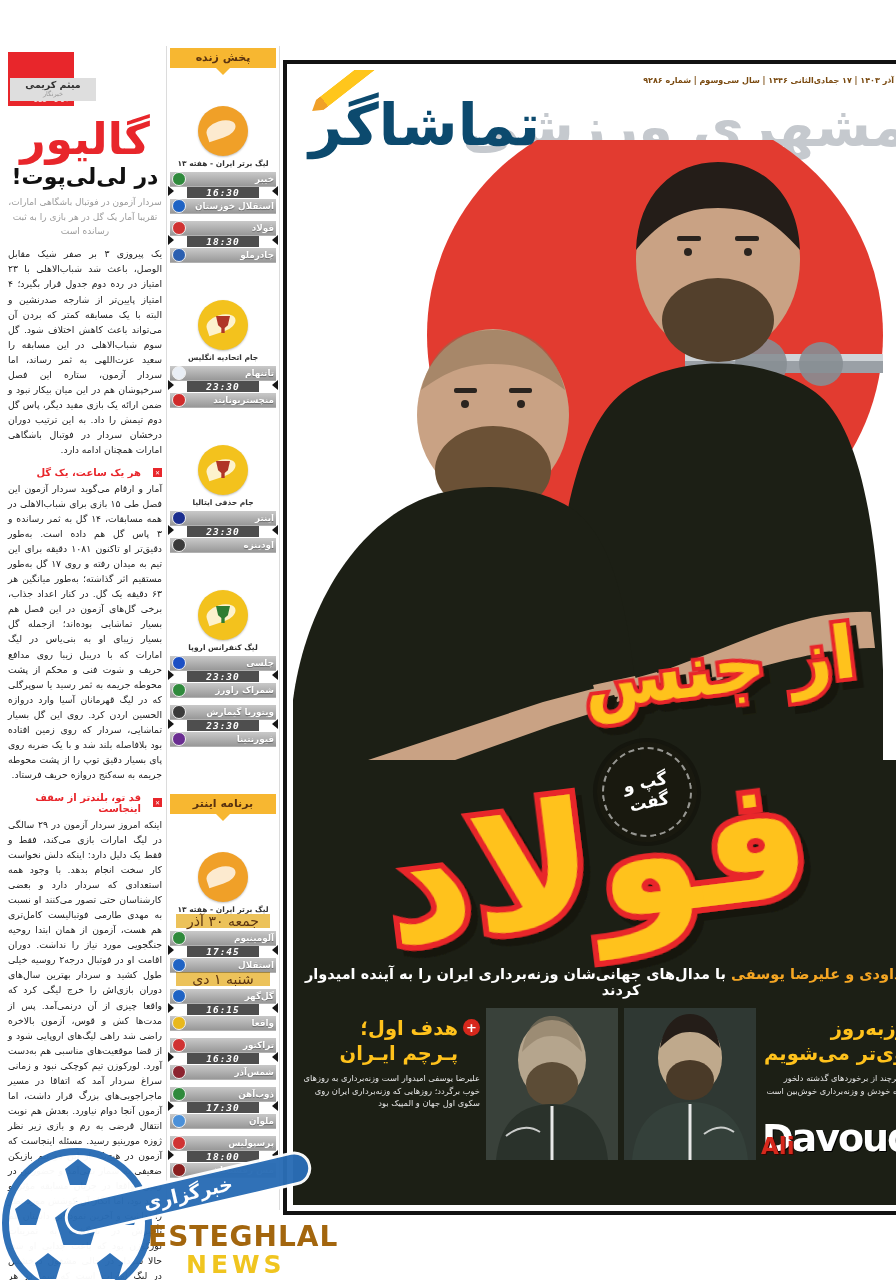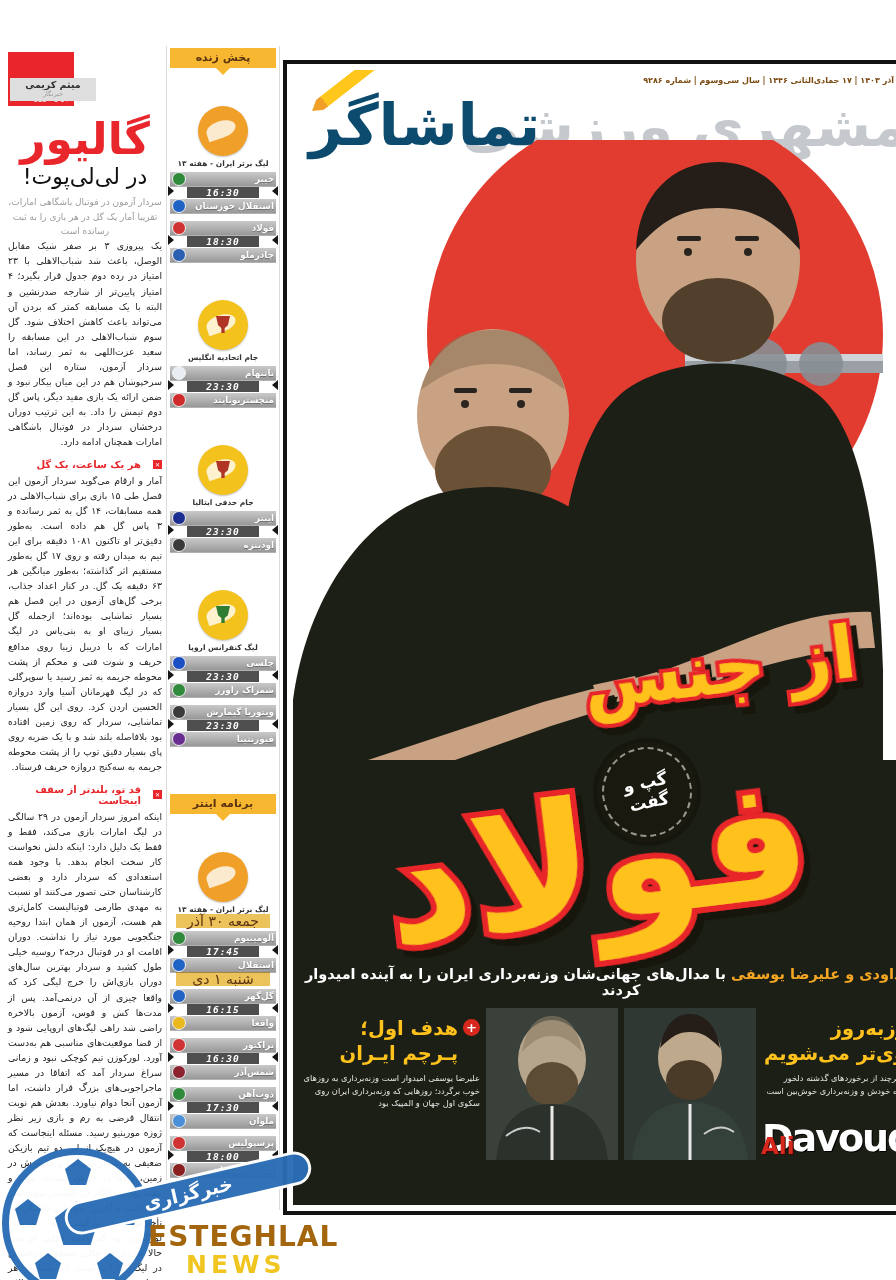--- a/index.html
+++ b/index.html
@@ -9,22 +9,22 @@
 
   
   .left-col{position:absolute;left:8px;top:52px;width:154px;direction:rtl}
   .fod{position:relative;height:58px;margin-bottom:6px}
   .fod-red{position:absolute;left:0;top:0;width:66px;height:54px;background:#e8262b}
   .fod-tag{position:absolute;right:4px;bottom:4px;color:#fff;font-size:7.5px;font-weight:bold}
   .fod-gray{position:absolute;right:66px;left:2px;top:26px;background:#dedede;text-align:center;padding:2px 2px 3px}
   .fod-name{font-size:9.5px;font-weight:bold;color:#333;line-height:1.1}
   .fod-role{font-size:6.5px;color:#999}
   .hl1{color:#e8262b;font-size:44px;font-weight:900;text-align:center;line-height:1.05;margin:2px 0 0}
-  .hl2{color:#111;font-size:22px;font-weight:400;text-align:center;margin:2px 0 6px}
-  .lead{color:#9a9a9a;font-size:9px;line-height:1.6;text-align:center;}
+  .hl2{color:#111;font-size:22px;font-weight:700;text-align:center;margin:2px 0 6px}
+  .lead{color:#9a9a9a;font-size:9px;line-height:1.6;text-align:center;margin-bottom:8px}
   .body-txt{color:#222;font-size:9.3px;line-height:1.62;text-align:justify}
   .sec-h{color:#e8262b;font-size:10px;font-weight:bold;margin:10px 0 3px;display:flex;align-items:center;gap:12px}
   .sec-sq{display:inline-block;width:9px;height:9px;background:#e8262b;color:#fff;font-size:6px;
           line-height:9px;text-align:center;flex:0 0 auto}
   .sec-sq::before{content:"✕"}
 
   
   .mid-col{position:absolute;left:170px;top:48px;width:106px;direction:rtl}
   .blk-ribbon{position:relative;background:#f7b731;color:#5a3310;font-weight:bold;font-size:11px;
               text-align:center;height:20px;line-height:20px}

